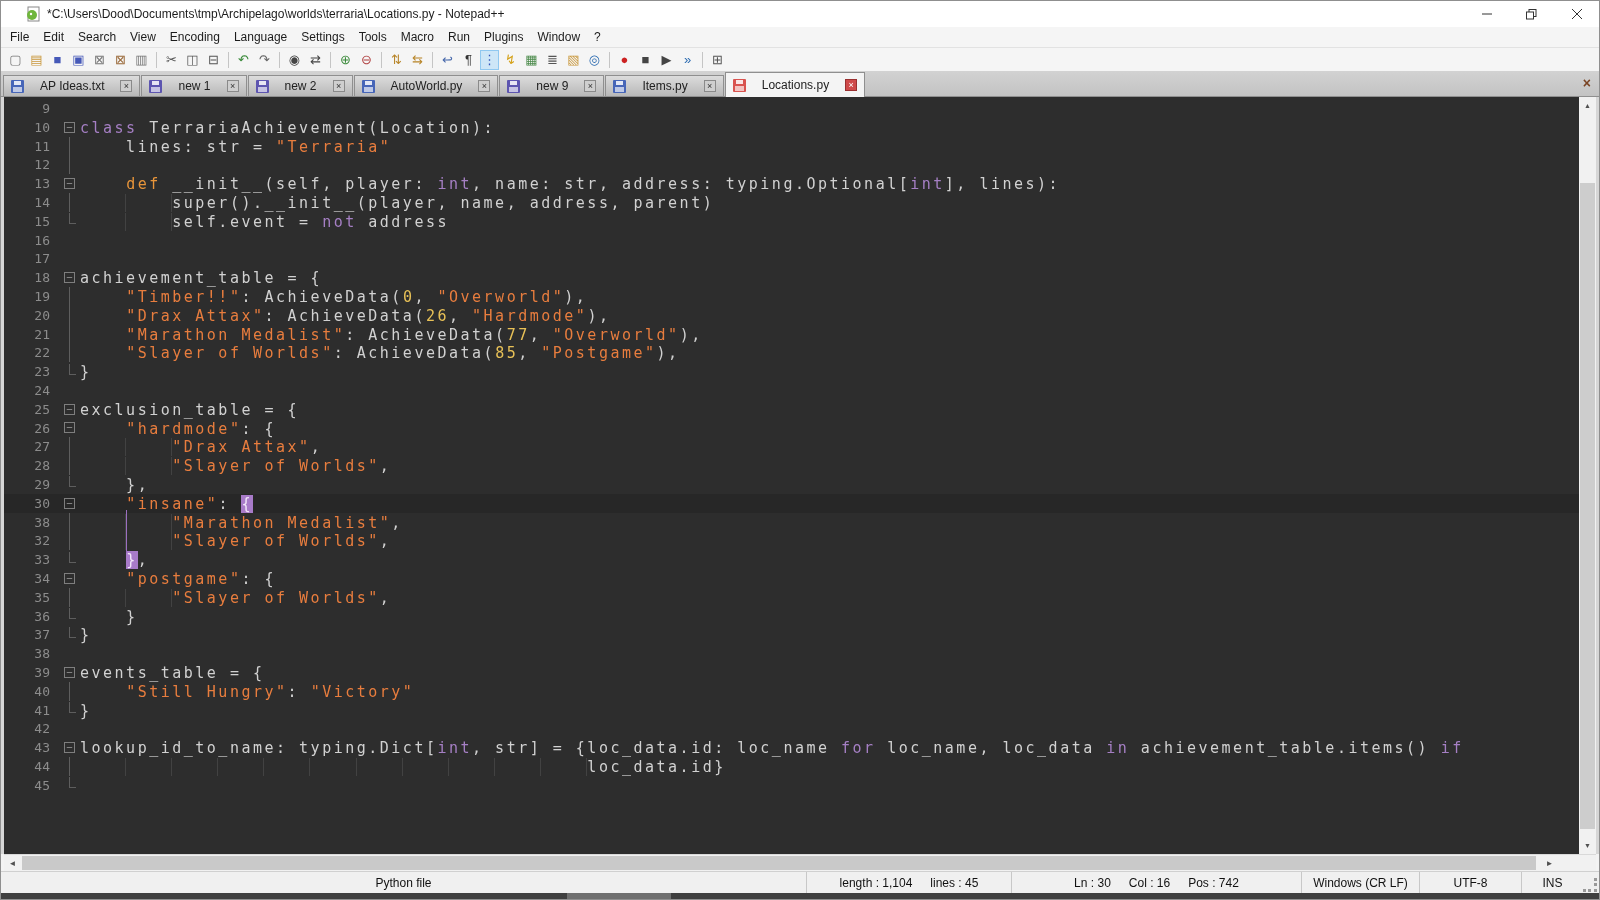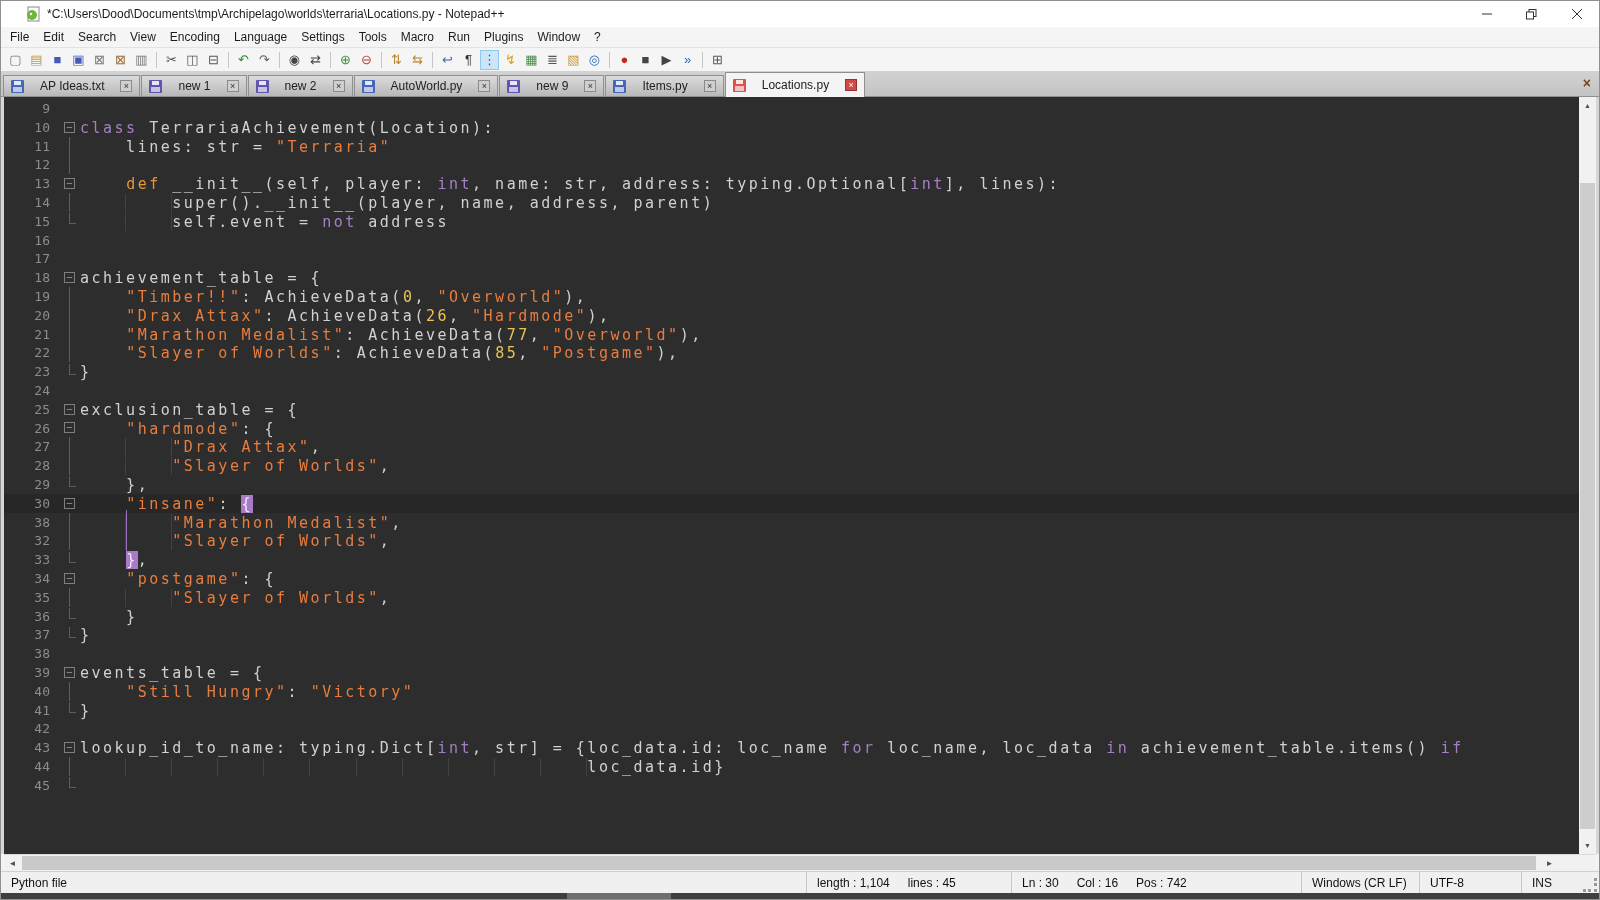--- a/index.html
+++ b/index.html
@@ -62,21 +62,21 @@
   .vs-up,.vs-down { position:absolute; left:0; width:17px; height:17px; display:flex; align-items:center; justify-content:center; font-size:7px; color:#505050; }
   .vs-up { top:0; } .vs-down { bottom:0; }
   .vthumb { position:absolute; left:1px; width:15px; background:#cdcdcd; }
   .hscroll { height:17px; margin:0 3px; background:#f1f1f1; position:relative; flex:none; border-top:1px solid #d9d9d9; }
   .hs-left,.hs-right { position:absolute; top:0; width:17px; height:16px; display:flex; align-items:center; justify-content:center; font-size:8px; color:#505050; }
   .hs-left { left:0; } .hs-right { right:38px; }
   .hthumb { position:absolute; top:1px; height:14px; left:18px; right:60px; background:#c9c9c9; }
 
   
   .statusbar { height:22px; background:#f0f0f0; border-top:1px solid #d0d0d0; display:flex; align-items:center; font-size:12px; color:#111; flex:none; }
-  .ssec { height:100%; display:flex; align-items:center; gap:18px; padding:0 10px; border-left:1px solid #c8c8c8; white-space:nowrap; }
+  .ssec { height:100%; display:flex; align-items:center; gap:18px; padding:0 10px; border-left:1px solid #c8c8c8; white-space:nowrap;justify-content:center; }
   .ssec.first { border-left:none; flex:1; }
   .grip { width:14px; height:14px; border-right:3px dotted #9a9a9a; border-bottom:3px dotted #9a9a9a; margin:4px 2px 0 0; }
 
   .bottomstrip { height:6px; background:#3f3f3f; position:relative; flex:none; }
   .bottomstrip .seg { position:absolute; left:566px; width:104px; top:0; bottom:0; background:#6f6f6f; }
 </style>
 </head>
 <body>
 
 <div class="window">

